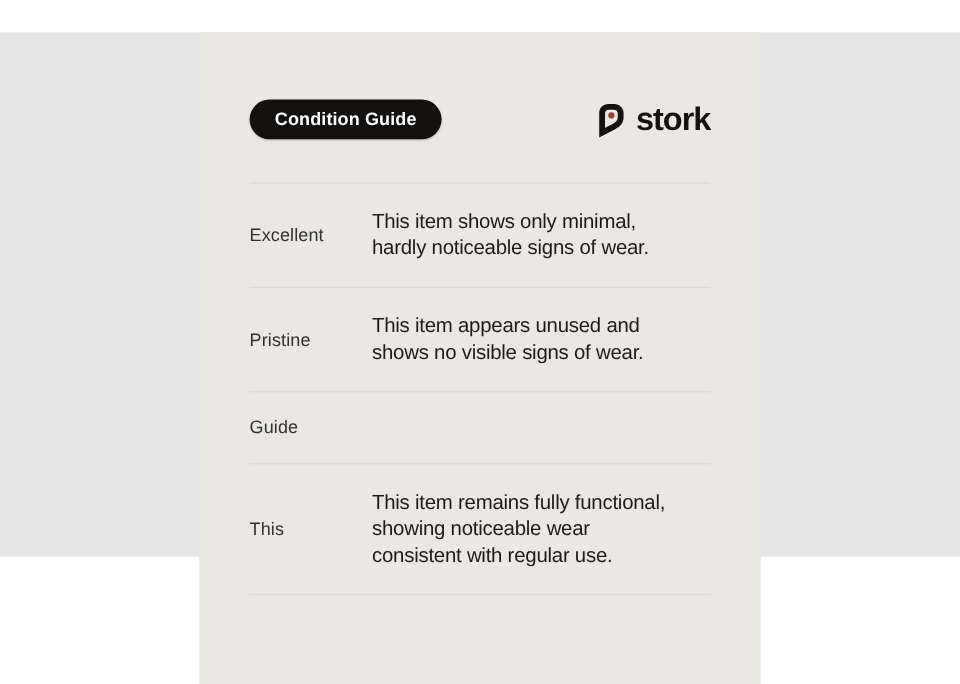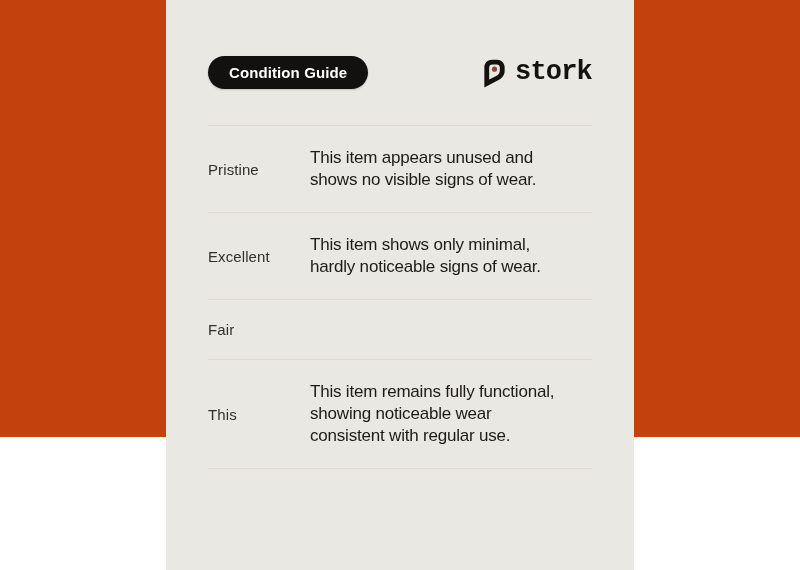--- a/index.html
+++ b/index.html
@@ -9,21 +9,22 @@
     height: 570px;
     background: #ffffff;
     overflow: hidden;
     font-family: "Liberation Sans", sans-serif;
   }
   .page {
     width: 800px;
     height: 437px;
     display: flex;
     justify-content: center;
-    background: #c2410c;
+    background: #e5e5e5;
+    margin-top: 27px;
   }
   .card {
     width: 468px;
     height: 570px;
     box-sizing: border-box;
     background: #e9e8e3;
     padding: 56px 42px 0 42px;
   }
   .card-header {
     display: flex;
@@ -45,21 +46,20 @@
     box-shadow: 0 1px 2px rgba(0,0,0,0.18);
     cursor: pointer;
     white-space: nowrap;
   }
   .logo {
     display: flex;
     align-items: flex-start;
     gap: 6px;
     cursor: pointer;
     text-decoration: none;
-    font-family: Liberation Mono, monospace;
   }
   .logo-icon {
     width: 29px;
     height: 31px;
     display: block;
   }
   .logo-text {
     font-size: 27px;
     font-weight: 600;
     color: #14120f;
@@ -124,33 +124,33 @@
             L9.5 23.3 Z"></path>
           <circle cx="15" cy="12.6" r="2.7" fill="#8f4836"></circle>
         </svg>
         <span class="logo-text">stork</span>
       </div>
     </div>
 
     <div class="cond-table">
 
       <div class="cond-row">
+        <div class="cond-label">Excellent</div>
+        <div class="cond-desc">This item shows only minimal,
+hardly noticeable signs of wear.</div>
+      </div>
+
+      <div class="cond-row">
         <div class="cond-label">Pristine</div>
         <div class="cond-desc">This item appears unused and
 shows no visible signs of wear.</div>
       </div>
 
       <div class="cond-row">
-        <div class="cond-label">Excellent</div>
-        <div class="cond-desc">This item shows only minimal,
-hardly noticeable signs of wear.</div>
-      </div>
-
-      <div class="cond-row">
-        <div class="cond-label">Fair</div>
+        <div class="cond-label">Guide</div>
       </div>
 
       <div class="cond-row">
         <div class="cond-label">This</div>
         <div class="cond-desc">This item remains fully functional,
 showing noticeable wear
 consistent with regular use.</div>
       </div>
 
     </div>

